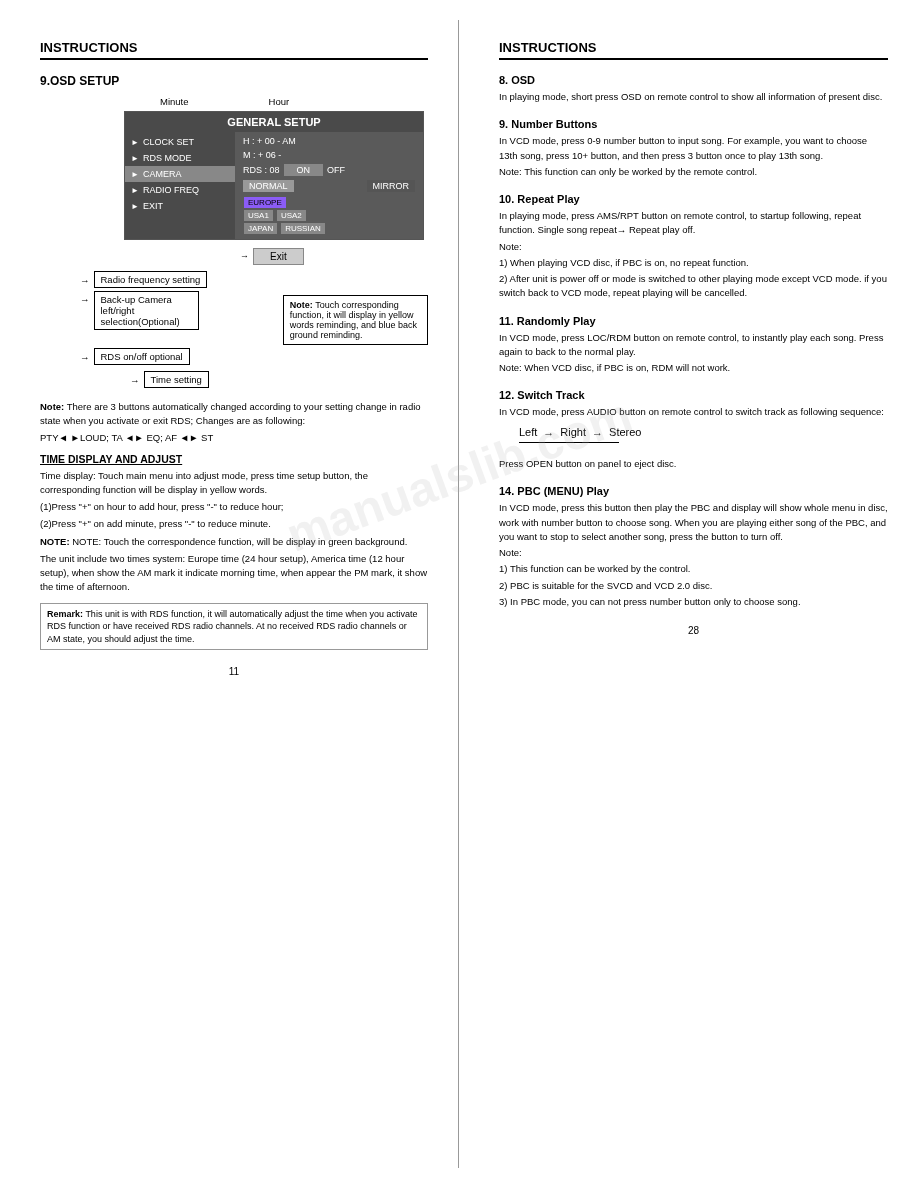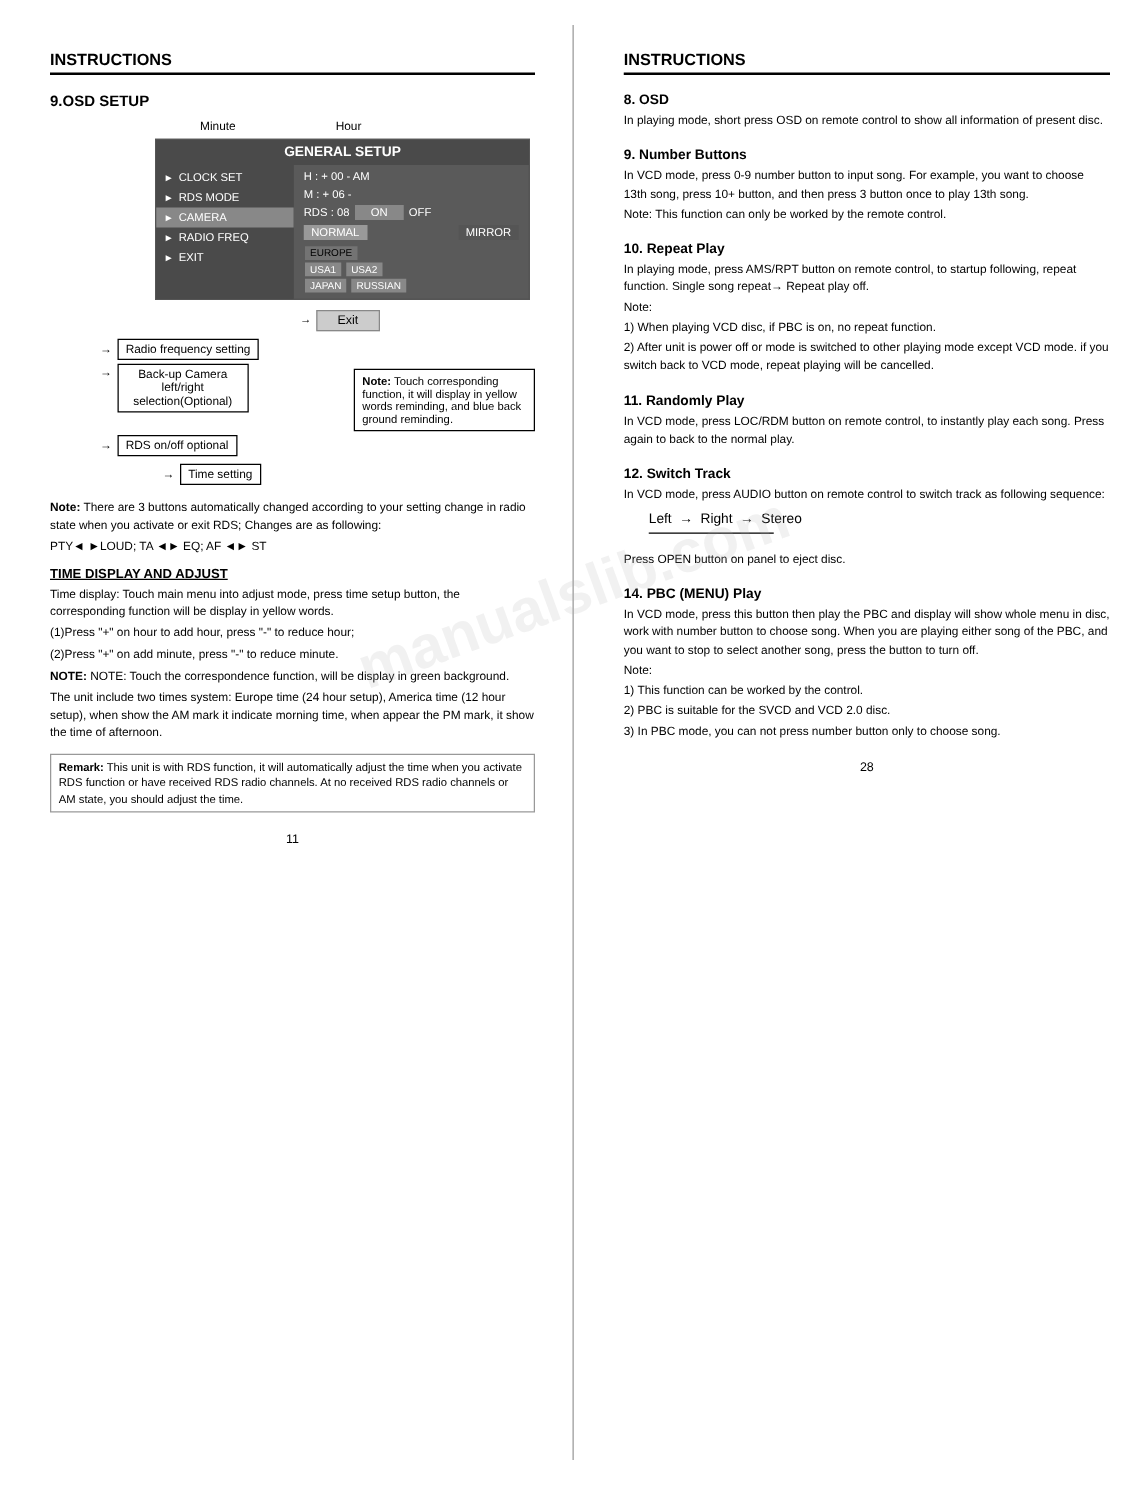--- a/index.html
+++ b/index.html
@@ -164,21 +164,21 @@
 
     .radio-btn {
       background: #888;
       color: #fff;
       padding: 1px 4px;
       font-size: 8px;
       margin: 1px;
     }
 
     .radio-btn.selected {
-      background: #737373;
+      background: #8b5cf6;
       color: #000;
     }
 
     .exit-btn {
       background: #ccc;
       border: 1px solid #888;
       padding: 2px 16px;
       font-size: 10px;
       display: inline-block;
       margin-top: 4px;
@@ -394,21 +394,21 @@
       </div>
 
       <div style="margin-top:6px; font-size:9.5px; position:relative;">
         <div style="display:flex; align-items:center; gap:4px; margin: 3px 0;">
           <span style="margin-left:40px;">→</span>
           <span style="border:1px solid #000; padding:2px 6px; font-size:9.5px;">Radio frequency setting</span>
         </div>
 
         <div style="display:flex; align-items:flex-start; gap:4px; margin: 3px 0;">
           <span style="margin-left:40px; margin-top:2px;">→</span>
-          <div style="border:1px solid #000; padding:2px 6px; font-size:9.5px;text-align:center;">
+          <div style="border:1px solid #000; padding:2px 6px; font-size:9.5px;">
             <span>Back-up Camera</span><br>
             <span>left/right selection(Optional)</span>
           </div>
 
           <div class="note-box">
             <span class="bold">Note:</span>
             <span>Touch corresponding function, it will display in yellow words reminding, and blue back ground reminding.</span>
           </div>
         </div>
 
@@ -472,20 +472,21 @@
         <p>Note:</p>
         <p>1) When playing VCD disc, if PBC is on, no repeat function.</p>
         <p>2) After unit is power off or mode is switched to other playing mode except VCD mode. if you switch back to VCD mode, repeat playing will be cancelled.</p>
       </div>
     </div>
 
     <div class="instruction-section">
       <div class="instruction-section-title">11. Randomly Play</div>
       <div class="instruction-content">
         <p>In VCD mode, press LOC/RDM button on remote control, to instantly play each song. Press again to back to the normal play.</p>
+        <p>Note: When VCD disc, if PBC is on, RDM will not work.</p>
       </div>
     </div>
 
     <div class="instruction-section">
       <div class="instruction-section-title">12. Switch Track</div>
       <div class="instruction-content">
         <p>In VCD mode, press AUDIO button on remote control to switch track as following sequence:</p>
         <div class="switch-track-diagram">
           <span>Left</span>
           <span>→</span>

